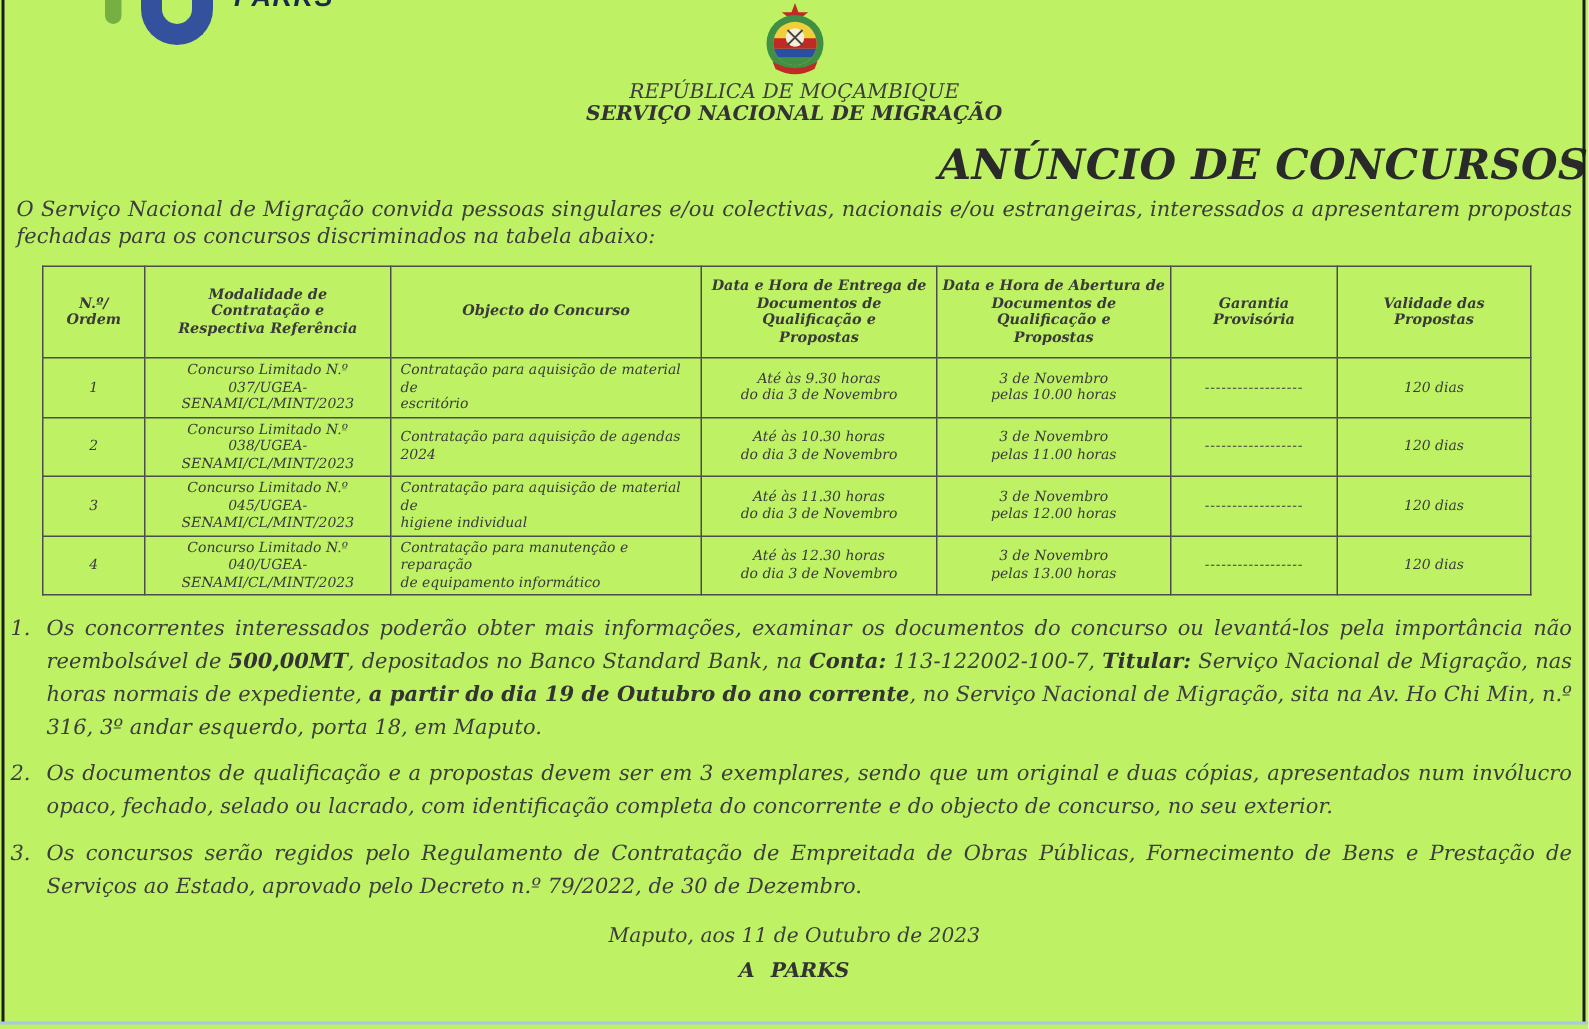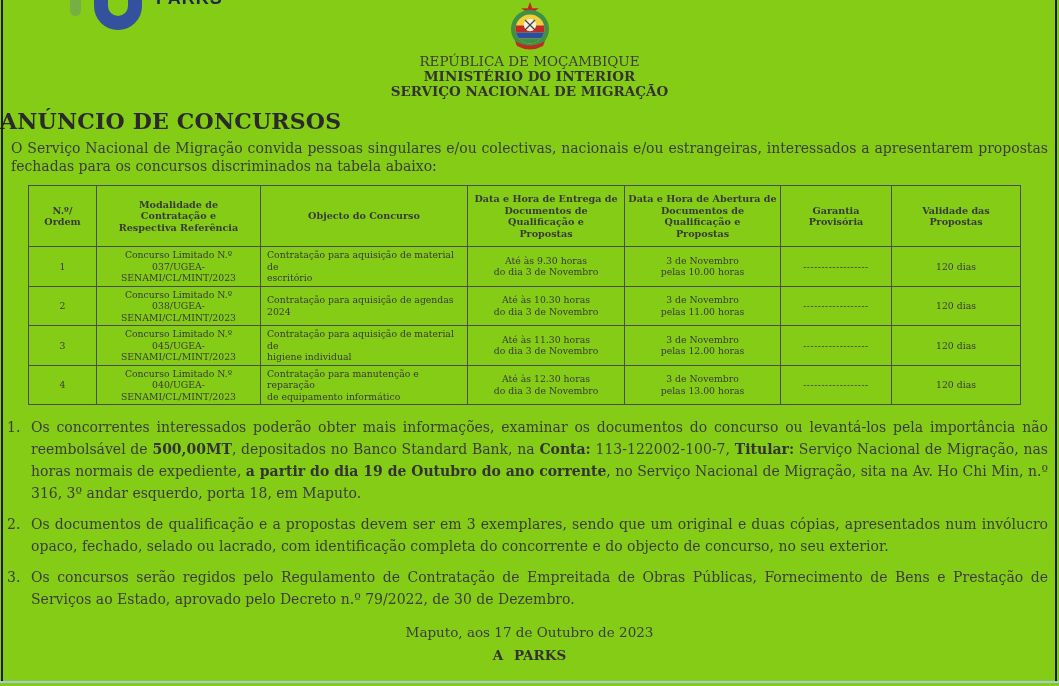--- a/index.html
+++ b/index.html
@@ -1,41 +1,42 @@
 <!DOCTYPE html>
 <html><head>
 <meta charset="utf-8">
 <style>
   html,body{margin:0;padding:0;background:#fff;}
   .canvas{
     position:relative;
     width:1059px;height:686px;
-    background:#84cc16;
+    background:#bef264;
     overflow:hidden;
     font-family:"DejaVu Serif","Liberation Serif",serif;
     color:#3d3d3d;
+    font-style:italic;
   }
   
   .edge-left{position:absolute;left:1px;top:0;bottom:4px;width:2px;background:#1c1c1c;}
   .edge-right{position:absolute;right:2px;top:0;bottom:4px;width:2px;background:#1c1c1c;}
   .edge-bottom{position:absolute;left:0;right:0;bottom:3px;height:2px;background:#a9c8e6;}
 
   
   .logo{position:absolute;left:70px;top:-26px;height:60px;width:220px;}
   .logo-green{position:absolute;left:0;top:0;width:11px;height:42px;background:#76b043;border-radius:5px 5px 7px 7px;}
   .logo-blue{position:absolute;left:24px;top:-6px;width:48px;height:62px;box-sizing:border-box;
     border:14px solid #33519c;border-top:none;border-radius:0 0 24px 24px;}
   .logo-text{position:absolute;left:86px;top:14px;font-family:"Liberation Sans",sans-serif;
     font-weight:bold;font-size:18px;letter-spacing:1px;color:#1b2a4a;}
 
   .center-head{text-align:center;padding-top:2px;}
   .emblem{display:block;margin:0 auto 4px auto;}
   .gov-line{font-size:13.5px;line-height:15px;}
   .gov-line.bold{font-weight:bold;color:#333;}
-  .page-title{text-align:left;font-weight:bold;font-size:22px;color:#2a2a2a;margin-top:9px;letter-spacing:0.2px;}
+  .page-title{text-align:right;font-weight:bold;font-size:28px;color:#2a2a2a;margin-top:9px;letter-spacing:0.2px;}
 
   .intro{margin:6px 11px 0 11px;font-size:14px;line-height:17.5px;text-align:justify;}
 
   table.concursos{
     border-collapse:collapse;table-layout:fixed;
     width:992px;margin:10px 0 0 28px;
     font-size:9.3px;line-height:11.5px;color:#3a3a3a;
   }
   table.concursos th,table.concursos td{
     border:1px solid #4d4d4d;
@@ -84,21 +85,20 @@
         <rect x="6" y="23.5" width="32" height="7" fill="#c02a25"></rect>
         <rect x="6" y="30.5" width="32" height="6" fill="#2a4fa0"></rect>
         <rect x="6" y="36.5" width="32" height="6" fill="#3f8f45"></rect>
         <circle cx="22" cy="23" r="6.2" fill="#f6efdc"></circle>
         <line x1="17" y1="18" x2="27" y2="28" stroke="#444" stroke-width="1.2"></line>
         <line x1="27" y1="18" x2="17" y2="28" stroke="#444" stroke-width="1.2"></line>
       </g>
       <path d="M7 39 Q22 48 37 39 L35 44 Q22 51 9 44 Z" fill="#c02a25"></path>
     </svg>
     <div class="gov-line">REPÚBLICA DE MOÇAMBIQUE</div>
-    <div class="gov-line bold">MINISTÉRIO DO INTERIOR</div>
     <div class="gov-line bold">SERVIÇO NACIONAL DE MIGRAÇÃO</div>
   </div>
 
   <div class="page-title">ANÚNCIO DE CONCURSOS</div>
 
   <p class="intro">O Serviço Nacional de Migração convida pessoas singulares e/ou colectivas, nacionais e/ou estrangeiras, interessados a apresentarem propostas fechadas para os concursos discriminados na tabela abaixo:</p>
 
   <table class="concursos">
     <colgroup>
       <col style="width:68px">
@@ -192,16 +192,16 @@
     <div class="note">
       <span class="note-num">2.</span>
       <span class="note-text"><span>Os documentos de qualificação e a propostas devem ser em 3 exemplares, sendo que um original e duas cópias, apresentados num invólucro opaco, fechado, selado ou lacrado, com identificação completa do concorrente e do objecto de concurso, no seu exterior.</span></span>
     </div>
     <div class="note">
       <span class="note-num">3.</span>
       <span class="note-text"><span>Os concursos serão regidos pelo Regulamento de Contratação de Empreitada de Obras Públicas, Fornecimento de Bens e Prestação de Serviços ao Estado, aprovado pelo Decreto n.º 79/2022, de 30 de Dezembro.</span></span>
     </div>
   </div>
 
-  <div class="footer-date">Maputo, aos 17 de Outubro de 2023</div>
+  <div class="footer-date">Maputo, aos 11 de Outubro de 2023</div>
   <div class="footer-sig">A PARKS</div>
 
 </div>
 
 </body></html>

